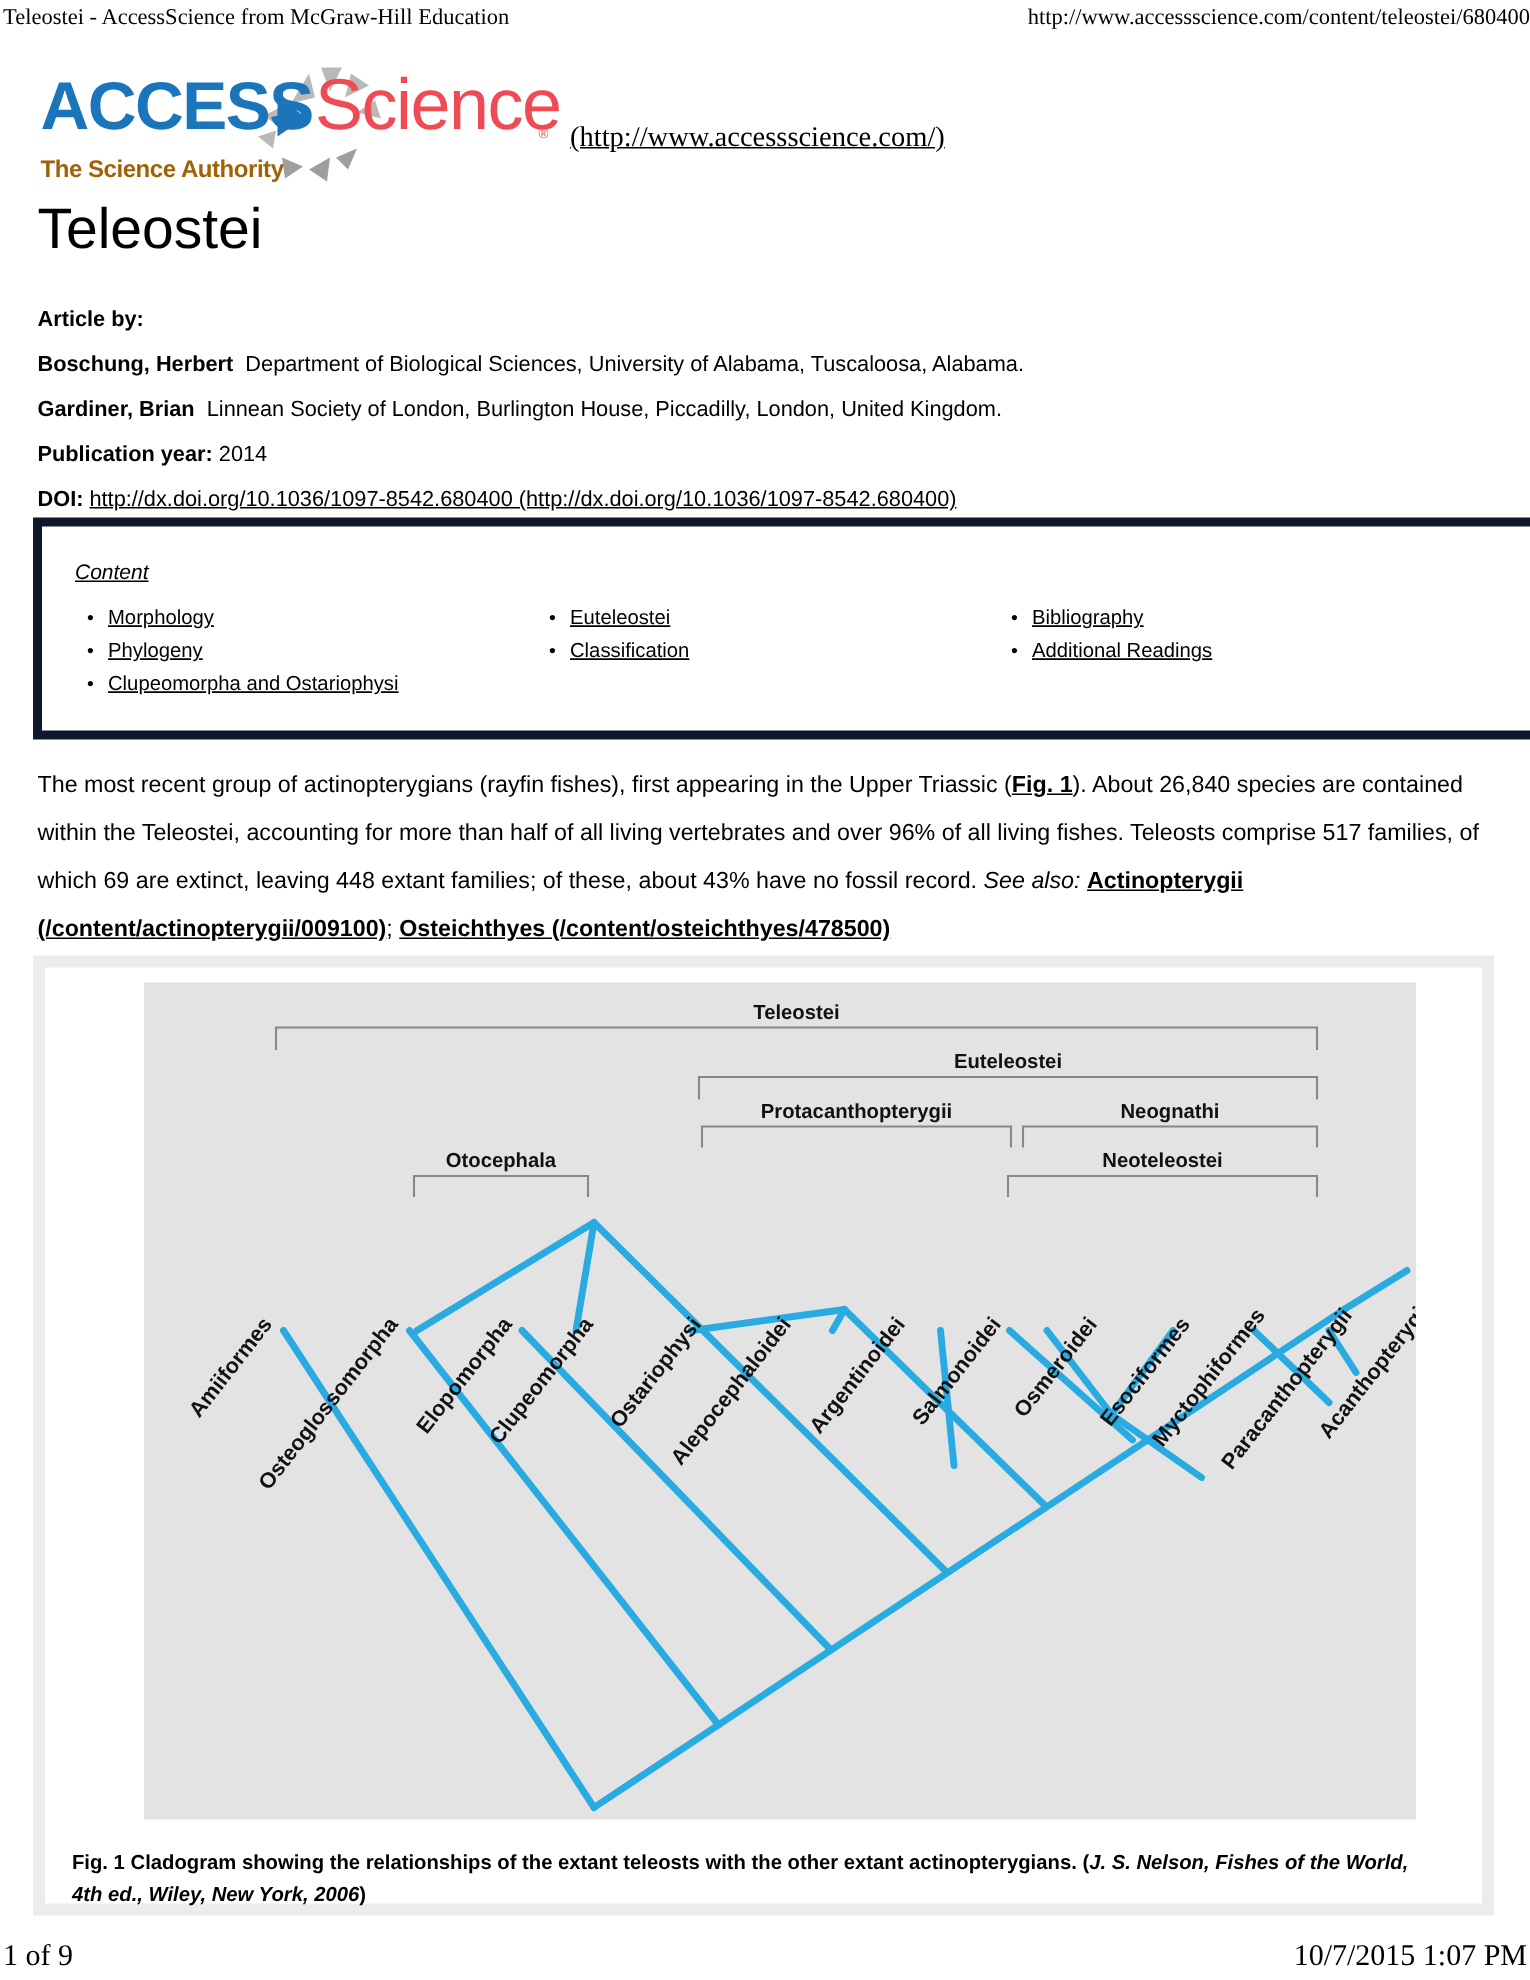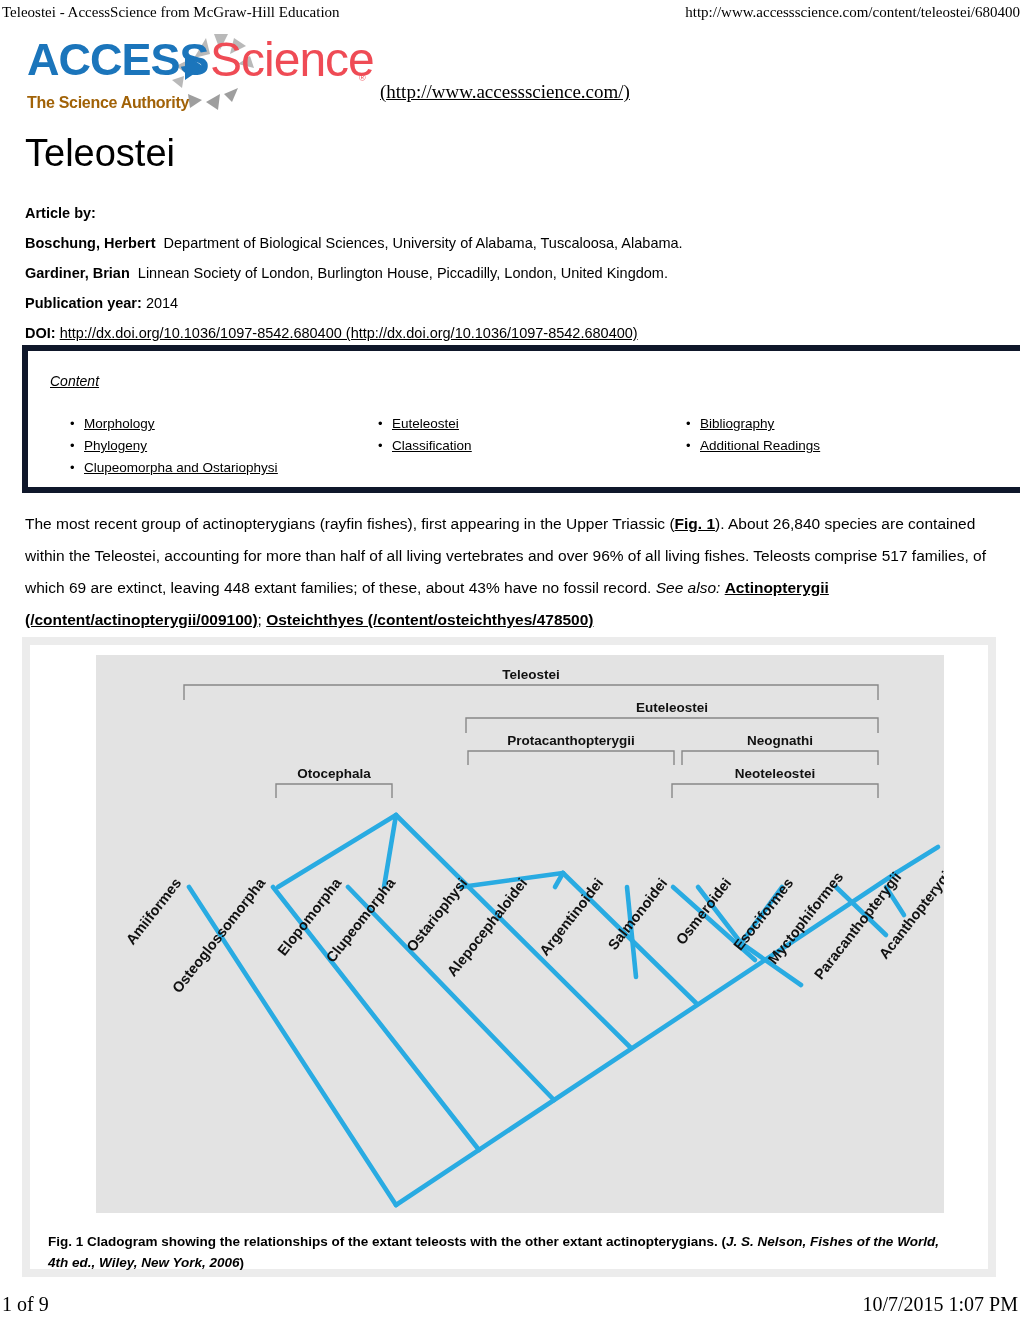--- a/index.html
+++ b/index.html
@@ -69,21 +69,21 @@
   .logo-block {
     position: absolute;
     left: 25px;
     top: 32px;
     width: 680px;
     height: 90px;
   }
   .logo-mark {
     position: absolute;
     left: 0;
-    top: 0;
+    top: 11px;
     width: 345px;
     height: 88px;
     text-decoration: underline;
   }
   .logo-word {
     position: absolute;
     left: 2px;
     top: 4px;
     font-family: "Liberation Sans", sans-serif;
     font-weight: bold;
@@ -209,21 +209,21 @@
   }
   .content-cols {
     display: flex;
     width: 100%;
   }
   .content-col {
     width: 308px;
   }
   .content-col ul {
     list-style: none;
-    margin: 12px;
+    margin: 0;
     padding: 0;
     text-decoration: underline;
   }
   .content-col li {
     position: relative;
     padding-left: 22px;
     font-size: 13.5px;
     line-height: 22px;
     white-space: nowrap;
   }

